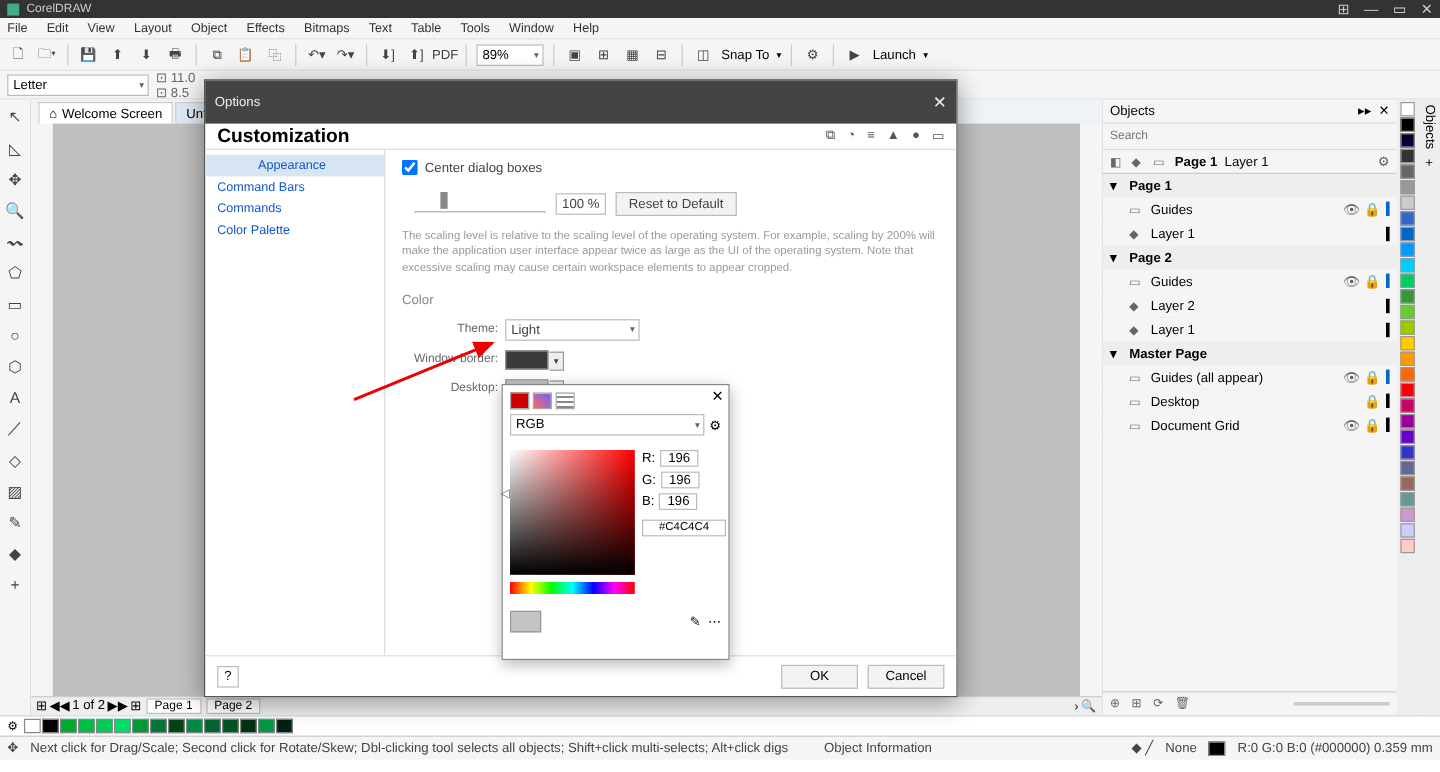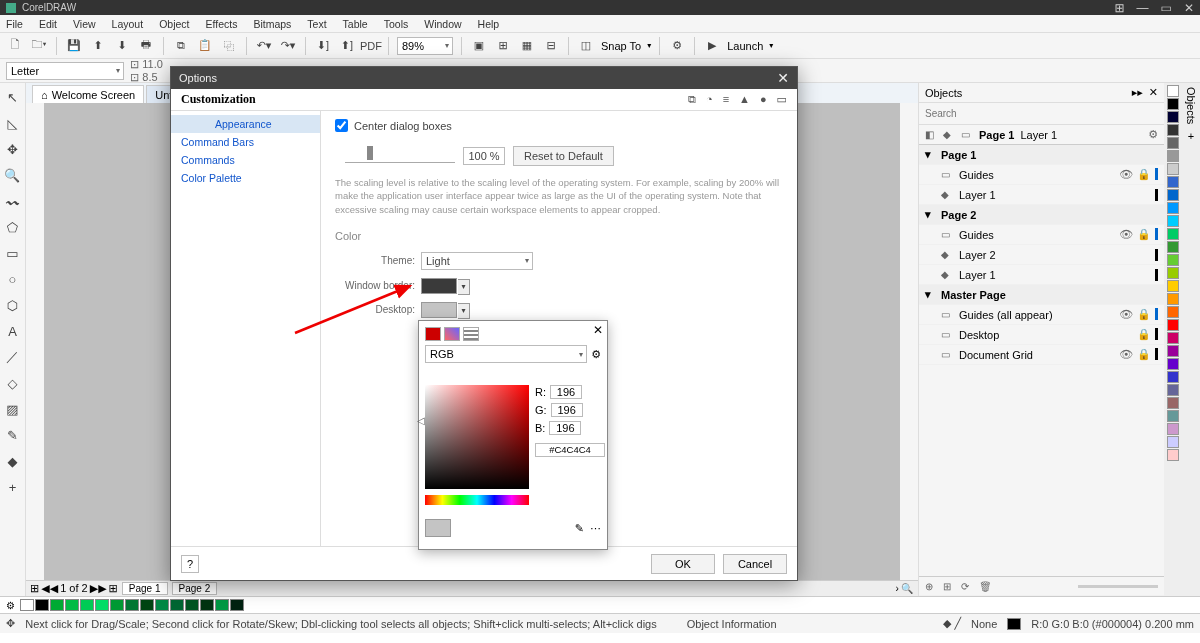--- a/index.html
+++ b/index.html
@@ -51,24 +51,24 @@
 
 .colorstrip { width: 18px; background: #eee; display: flex; flex-direction: column; align-items: center; gap: 1px; padding: 2px; }
 .colorstrip .sw { width: 12px; height: 12px; border: 1px solid #999; }
 
 .statusbar { height: 20px; background: #f5f5f5; border-top: 1px solid #ccc; display: flex; align-items: center; padding: 0 6px; font-size: 10px; color: #444; gap: 10px; }
 .swatchbar { height: 17px; background: #fff; border-top: 1px solid #ccc; display: flex; align-items: center; padding: 0 6px; gap: 1px; }
 .swatchbar .sw { width: 14px; height: 12px; border: 1px solid #888; }
 
 
 .dialog { position: absolute; left: 170px; top: 66px; width: 628px; height: 515px; background: #fff; border: 1px solid #555; box-shadow: 0 4px 20px rgba(0,0,0,.4); z-index: 50; display: flex; flex-direction: column; }
-.dlg-title { height: 22px; background: #444; color: #eee; display: flex; align-items: center; padding: 0 8px; font-size: 11px; }
+.dlg-title { height: 36px; background: #444; color: #eee; display: flex; align-items: center; padding: 0 8px; font-size: 11px; }
 .dlg-title .x { margin-left: auto; font-size: 14px; cursor: default; }
 .dlg-cat { height: 22px; display: flex; align-items: center; justify-content: space-between; padding: 0 10px; border-bottom: 1px solid #ddd; }
-.dlg-cat .cat-l { font-weight: 600; font-size: 12px; font-family: Liberation Serif, serif; }
+.dlg-cat .cat-l { font-weight: 600; font-size: 16px; }
 .dlg-cat .cat-r { display: flex; gap: 10px; font-size: 12px; color: #555; }
 .dlg-body { flex: 1; display: flex; }
 .dlg-side { width: 150px; border-right: 1px solid #ddd; padding: 4px 0; }
 .dlg-side .it { padding: 3px 10px; font-size: 10.5px; color: #15c; cursor: default; }
 .dlg-side .it.sel { background: #d8e6f4; color: #15c; padding-left: 44px; }
 .dlg-main { flex: 1; padding: 8px 14px; font-size: 10.5px; color: #444; display: flex; flex-direction: column; }
 .dlg-main label { display: flex; align-items: center; gap: 6px; margin-bottom: 10px; }
 .dlg-main .sect { color: #888; margin: 6px 0; }
 .dlg-main .hint { font-size: 9.5px; color: #999; line-height: 1.4; margin-top: 6px; }
 .slider-row { display: flex; align-items: center; gap: 8px; margin: 4px 0 4px 10px; }
@@ -83,21 +83,21 @@
 .dlg-foot { height: 34px; border-top: 1px solid #ddd; display: flex; align-items: center; padding: 0 10px; gap: 8px; }
 .dlg-foot .q { width: 18px; height: 18px; border: 1px solid #bbb; text-align: center; line-height: 16px; }
 .dlg-foot .sp { flex: 1; }
 .dlg-foot .btn { width: 64px; justify-content: center; }
 
 
 .colorpop { position: absolute; left: 418px; top: 320px; width: 190px; height: 230px; background: #fff; border: 1px solid #888; box-shadow: 0 3px 12px rgba(0,0,0,.3); z-index: 60; padding: 6px; }
 .colorpop .x { position: absolute; right: 4px; top: 2px; font-size: 12px; }
 .cp-tabs { display: flex; gap: 3px; margin-bottom: 4px; }
 .cp-tabs .t { width: 16px; height: 14px; border: 1px solid #aaa; }
-.cp-model { display: flex; align-items: center; gap: 4px; margin-bottom: 22px; }
+.cp-model { display: flex; align-items: center; gap: 4px; margin-bottom: 12px; }
 .cp-model .combo { flex: 1; }
 .cp-area { display: flex; gap: 6px; }
 .cp-square { width: 104px; height: 104px; background: linear-gradient(to bottom, rgba(0,0,0,0), #000), linear-gradient(to right, #fff, #f00); position: relative; }
 .cp-rgb { display: flex; flex-direction: column; gap: 4px; font-size: 9.5px; }
 .cp-rgb .r { display: flex; gap: 4px; align-items: center; }
 .cp-rgb .r .v { width: 32px; height: 14px; border: 1px solid #bbb; text-align: center; line-height: 12px; }
 .cp-hex { margin-top: 4px; width: 70px; height: 14px; border: 1px solid #bbb; text-align: center; line-height: 12px; font-size: 9.5px; }
 .cp-hue { width: 104px; height: 10px; margin-top: 6px; background: linear-gradient(to right,#f00,#ff0,#0f0,#0ff,#00f,#f0f,#f00); }
 .cp-bottom { display: flex; align-items: center; margin-top: 14px; gap: 6px; }
 .cp-bottom .cur { width: 26px; height: 18px; border: 1px solid #999; background: #c4c4c4; }
@@ -405,21 +405,21 @@
     <div class="sw" style="background: rgb(0, 34, 17);"></div>
   </div>
 
 <div class="statusbar">
   <span>✥</span>
   <span>Next click for Drag/Scale; Second click for Rotate/Skew; Dbl-clicking tool selects all objects; Shift+click multi-selects; Alt+click digs</span>
   <span style="margin-left:20px">Object Information</span>
   <span style="margin-left:auto">◆ ╱</span>
   <span>None</span>
   <span style="width:14px;height:12px;background:#000;border:1px solid #888"></span>
-  <span>R:0 G:0 B:0 (#000004) 0.200 mm</span>
+  <span>R:0 G:0 B:0 (#000000) 0.359 mm</span>
 </div>
 
 <div class="dialog">
   <div class="dlg-title">
     <span>Options</span>
     <span class="x">✕</span>
   </div>
   <div class="dlg-cat">
     <span class="cat-l">Customization</span>
     <div class="cat-r">

